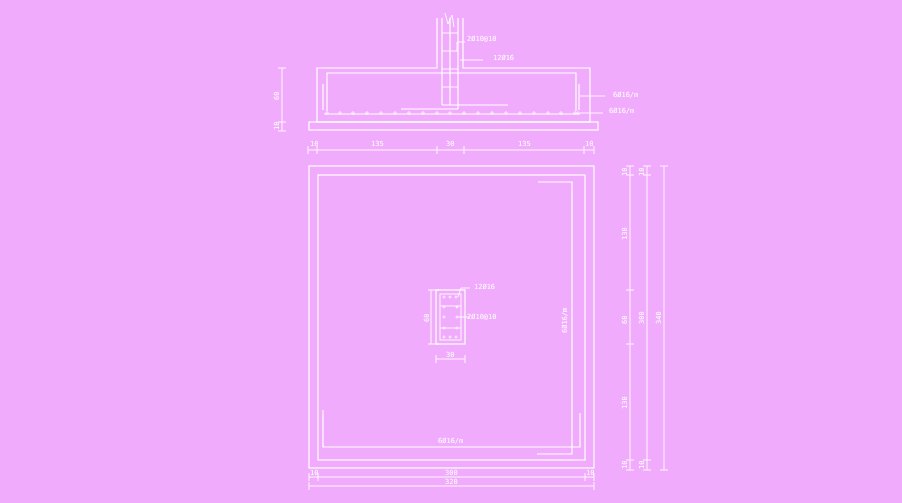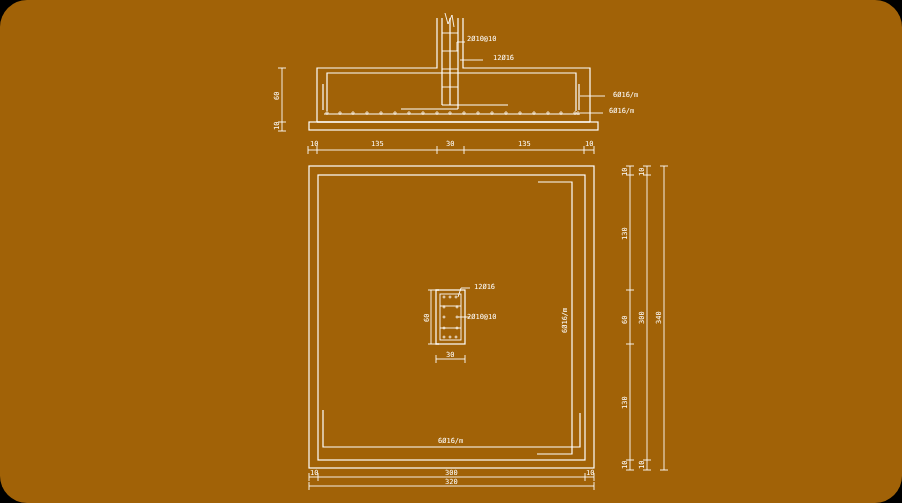--- a/index.html
+++ b/index.html
@@ -1,17 +1,17 @@
 <!DOCTYPE html>
 <html><head>
   <meta charset="utf-8">
   <style>
     html, body { margin: 0; padding: 0; background: #000; }
     body { width: 902px; height: 503px; overflow: hidden; }
-    .canvas { position: relative; width: 902px; height: 503px; background: #a16207; border-radius: 27px; }
+    .canvas { position: relative; width: 902px; height: 503px; background: #f0abfc; }
     svg { position: absolute; left: 0; top: 0; }
     svg text { font-family: "DejaVu Sans Mono", monospace; fill: #fff; font-size: 7px; }
     .ln { stroke: #fff; stroke-width: 1.2; fill: none; }
     .thin { stroke: #fff; stroke-width: 0.9; fill: none; }
     .dot { fill: none; stroke: #fff; stroke-width: 0.8; }
   </style>
 </head>
 <body>
 
 <div class="canvas">

